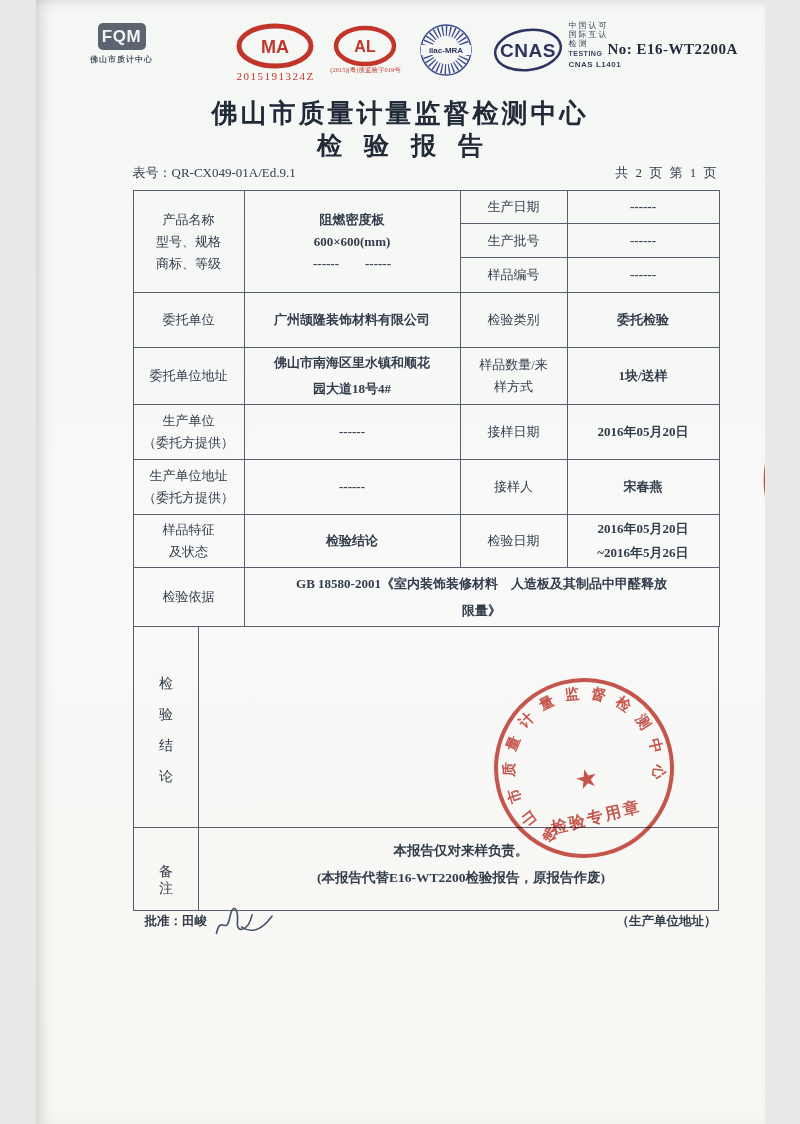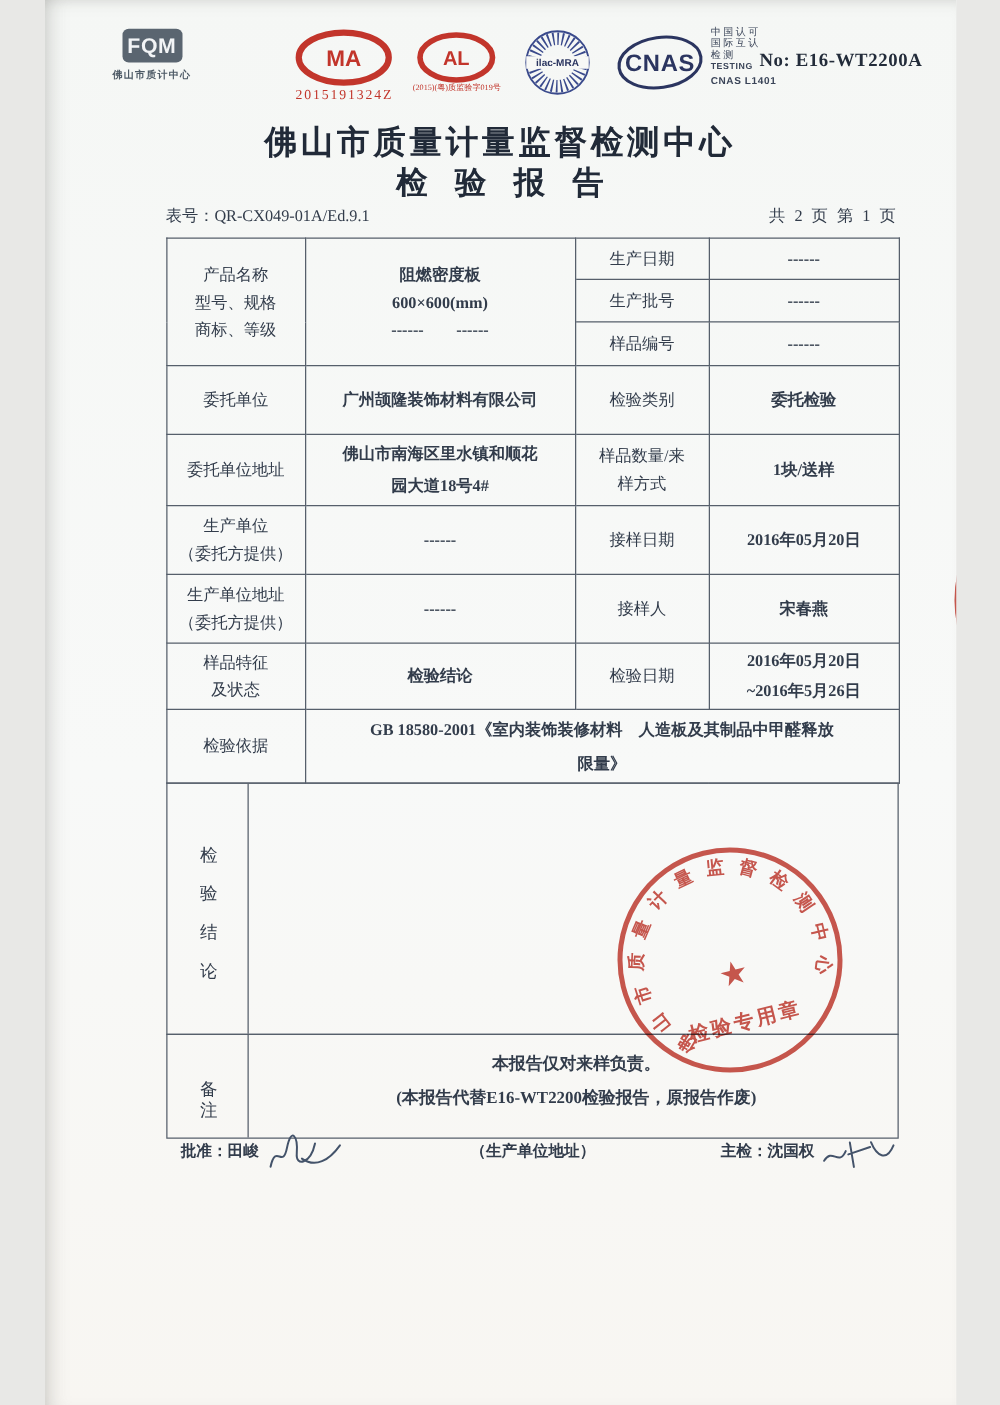--- a/index.html
+++ b/index.html
@@ -206,27 +206,20 @@
 
   <div class="footer">
     <span class="sig-group">
       <span>批准：</span>
       <span>田峻</span>
       <svg class="sig" width="66" height="34" viewBox="0 0 70 36">
         <path d="M6,27 C12,7 16,30 21,12 S31,3 29,17 C27,29 40,27 45,10 M33,22 C44,31 56,25 66,13" fill="none" stroke="#44536a" stroke-width="1.7" stroke-linecap="round"></path>
       </svg>
     </span>
     <span>（生产单位地址）</span>
-    <span class="sig-group">
-      <span>主检：</span>
-      <span>沈国权</span>
-      <svg class="sig" width="62" height="30" viewBox="0 0 66 32">
-        <path d="M4,20 C12,9 16,26 23,13 M27,6 L29,27 M25,16 L44,11 M45,7 C49,19 57,25 64,11" fill="none" stroke="#44536a" stroke-width="1.7" stroke-linecap="round"></path>
-      </svg>
-    </span>
   </div>
 
   <svg class="stamp stamp-main" width="200" height="200" viewBox="0 0 200 200">
     <circle cx="100" cy="100" r="88" fill="none" stroke="#c23a30" stroke-width="4"></circle>
     <g transform="rotate(-55 100 100)">
       <path id="ringA" d="M 30 100 a 70 70 0 1 1 140 0 a 70 70 0 1 1 -140 0" fill="none"></path>
       <text font-size="14.5" font-weight="bold" fill="#c23a30" letter-spacing="10.5">
         <textPath href="#ringA">佛山市质量计量监督检测中心</textPath>
       </text>
     </g>

